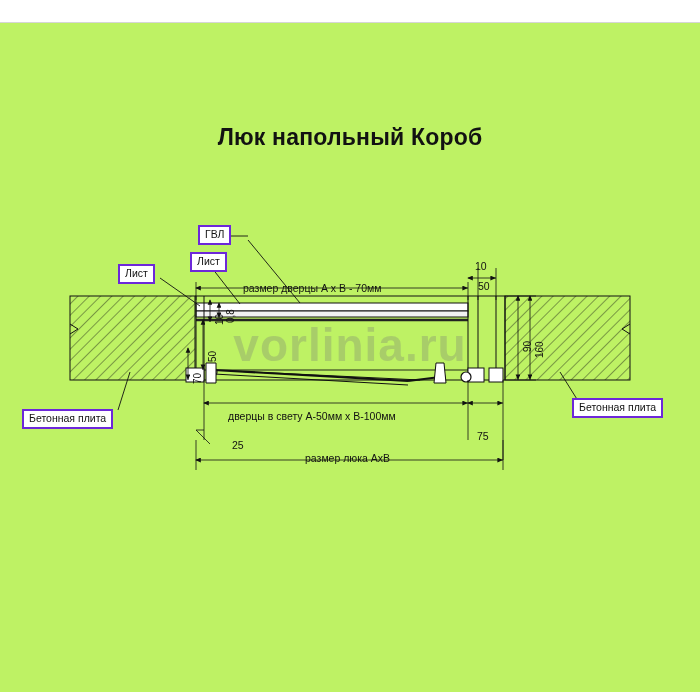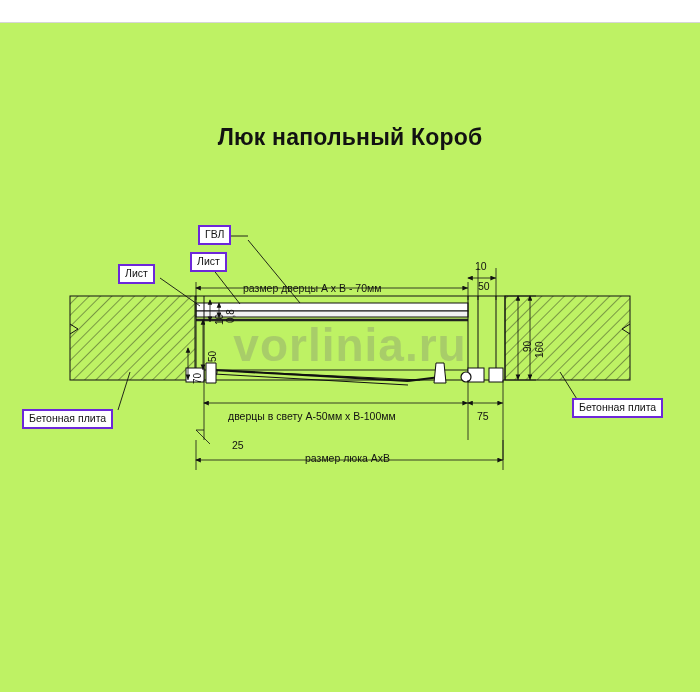--- a/index.html
+++ b/index.html
@@ -225,15 +225,15 @@
 
   <div class="lbl" style="left:475px; top:261px;">10</div>
   <div class="lbl" style="left:478px; top:281px;">50</div>
   <div class="vlbl" style="left:214px; top:325px;">10</div>
   <div class="vlbl" style="left:225px; top:323px;">0,8</div>
   <div class="vlbl" style="left:207px; top:362px;">50</div>
   <div class="vlbl" style="left:192px; top:384px;">70</div>
   <div class="vlbl" style="left:522px; top:352px;">90</div>
   <div class="vlbl" style="left:534px; top:358px;">160</div>
   <div class="lbl" style="left:206px; top:440px;margin-left:26px;">25</div>
-  <div class="lbl" style="left:477px; top:411px;">75</div>
+  <div class="lbl" style="left:477px; top:431px;">75</div>
 
 </div>
 
 </body></html>

